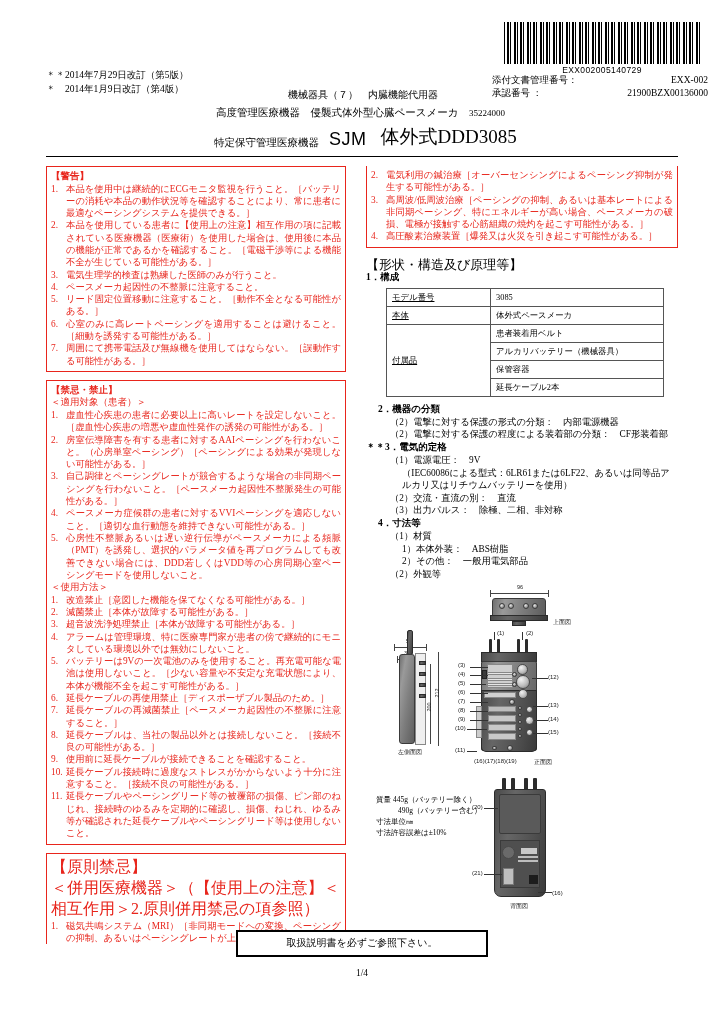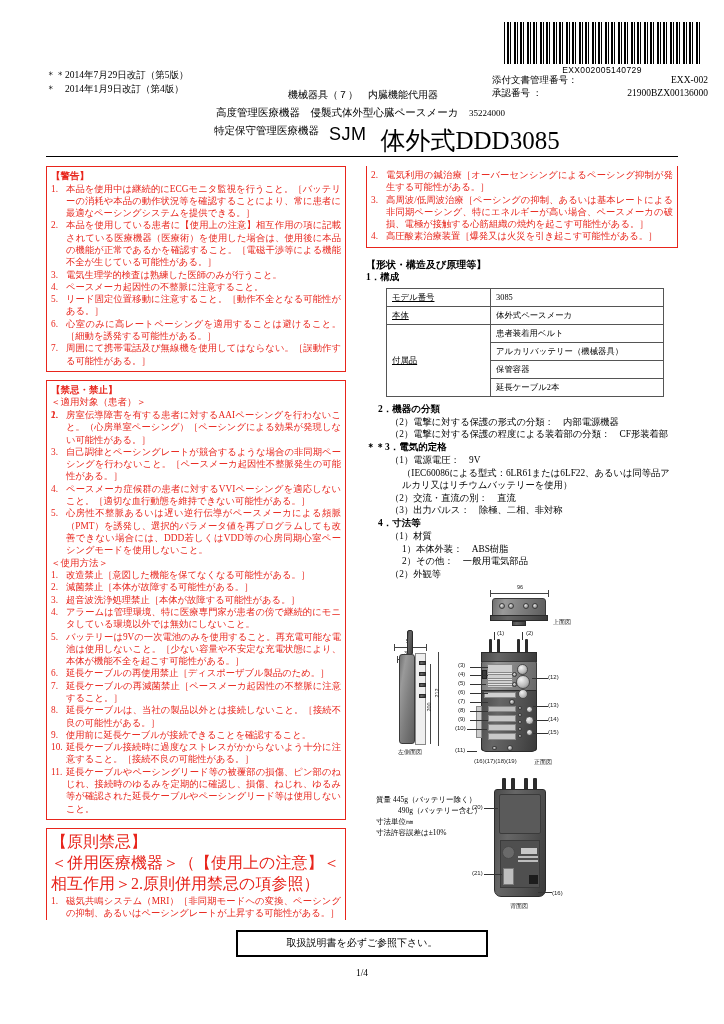--- a/index.html
+++ b/index.html
@@ -51,28 +51,28 @@
     font-size: 10px; white-space: nowrap;
   }
   .class-line2 {
     position: absolute; left: 216px; top: 106px;
     font-size: 10.5px; white-space: nowrap;
   }
   .class-line2 .jmdn { font-size: 9px; }
   .title-line {
     position: absolute; left: 214px; top: 124px;
     font-size: 10.5px; white-space: nowrap;
-    display: flex; align-items: flex-start;
+    display: flex; align-items: flex-end;
   }
   .title-line .small { font-size: 10.5px; }
   .title-line .sjm {
     font-family: "Liberation Sans", sans-serif;
     font-size: 18px; font-weight: normal; margin: 0 14px 0 10px; letter-spacing: .5px;
   }
-  .title-line .model { font-size: 25px; font-weight: normal; letter-spacing: 0px; }
+  .title-line .model { font-size: 19px; font-weight: normal; letter-spacing: 0px; }
 
   .hr-top {
     position: absolute; left: 46px; top: 156px; width: 632px;
     border-top: 1.6px solid #000;
   }
 
   
   .col-left { position: absolute; left: 46px; top: 166px; width: 300px; }
   .col-right { position: absolute; left: 366px; top: 166px; width: 312px; }
 
@@ -107,21 +107,21 @@
     border-right: 1.6px solid #e8251c;
     border-bottom: 1.6px solid #e8251c;
     border-top: none;
     color: #e8251c;
     padding: 0 4px 4px 4px;
     margin-bottom: 10px;
   }
 
   
   .sec-h {
-    font-size: 10px; font-weight: bold; line-height: 13px; margin-top: 2px;
+    font-size: 13px; font-weight: normal; line-height: 13px; margin-top: 2px;
   }
   .sub-h {
     font-size: 9.5px; font-weight: bold; line-height: 13px;
   }
   .para { font-size: 9.3px; line-height: 12.6px; }
   .indent1 { padding-left: 12px; }
   .indent2 { padding-left: 24px; }
   .indent3 { padding-left: 36px; }
 
   table.spec {
@@ -247,21 +247,21 @@
         <li><span class="num">5.</span><span>リード固定位置移動に注意すること。［動作不全となる可能性がある。］</span></li>
         <li><span class="num">6.</span><span>心室のみに高レートペーシングを適用することは避けること。［細動を誘発する可能性がある。］</span></li>
         <li><span class="num">7.</span><span>周囲にて携帯電話及び無線機を使用してはならない。［誤動作する可能性がある。］</span></li>
       </ol>
     </div>
 
     <div class="redbox">
       <div class="sec-title">【禁忌・禁止】</div>
       <div class="sub-head">＜適用対象（患者）＞</div>
       <ol class="jlist">
-        <li><span class="num">1.</span></li>
+        <li><span class="num">1.</span><span>虚血性心疾患の患者に必要以上に高いレートを設定しないこと。［虚血性心疾患の増悪や虚血性発作の誘発の可能性がある。］</span></li>
         <li><span class="num">2.</span><span>房室伝導障害を有する患者に対するAAIペーシングを行わないこと。（心房単室ペーシング）［ペーシングによる効果が発現しない可能性がある。］</span></li>
         <li><span class="num">3.</span><span>自己調律とペーシングレートが競合するような場合の非同期ペーシングを行わないこと。［ペースメーカ起因性不整脈発生の可能性がある。］</span></li>
         <li><span class="num">4.</span><span>ペースメーカ症候群の患者に対するVVIペーシングを適応しないこと。［適切な血行動態を維持できない可能性がある。］</span></li>
         <li><span class="num">5.</span><span>心房性不整脈あるいは遅い逆行伝導がペースメーカによる頻脈（PMT）を誘発し、選択的パラメータ値を再プログラムしても改善できない場合には、DDD若しくはVDD等の心房同期心室ペーシングモードを使用しないこと。</span></li>
       </ol>
       <div class="sub-head">＜使用方法＞</div>
       <ol class="jlist">
         <li><span class="num">1.</span><span>改造禁止［意図した機能を保てなくなる可能性がある。］</span></li>
         <li><span class="num">2.</span><span>減菌禁止［本体が故障する可能性がある。］</span></li>
         <li><span class="num">3.</span><span>超音波洗浄処理禁止［本体が故障する可能性がある。］</span></li>

